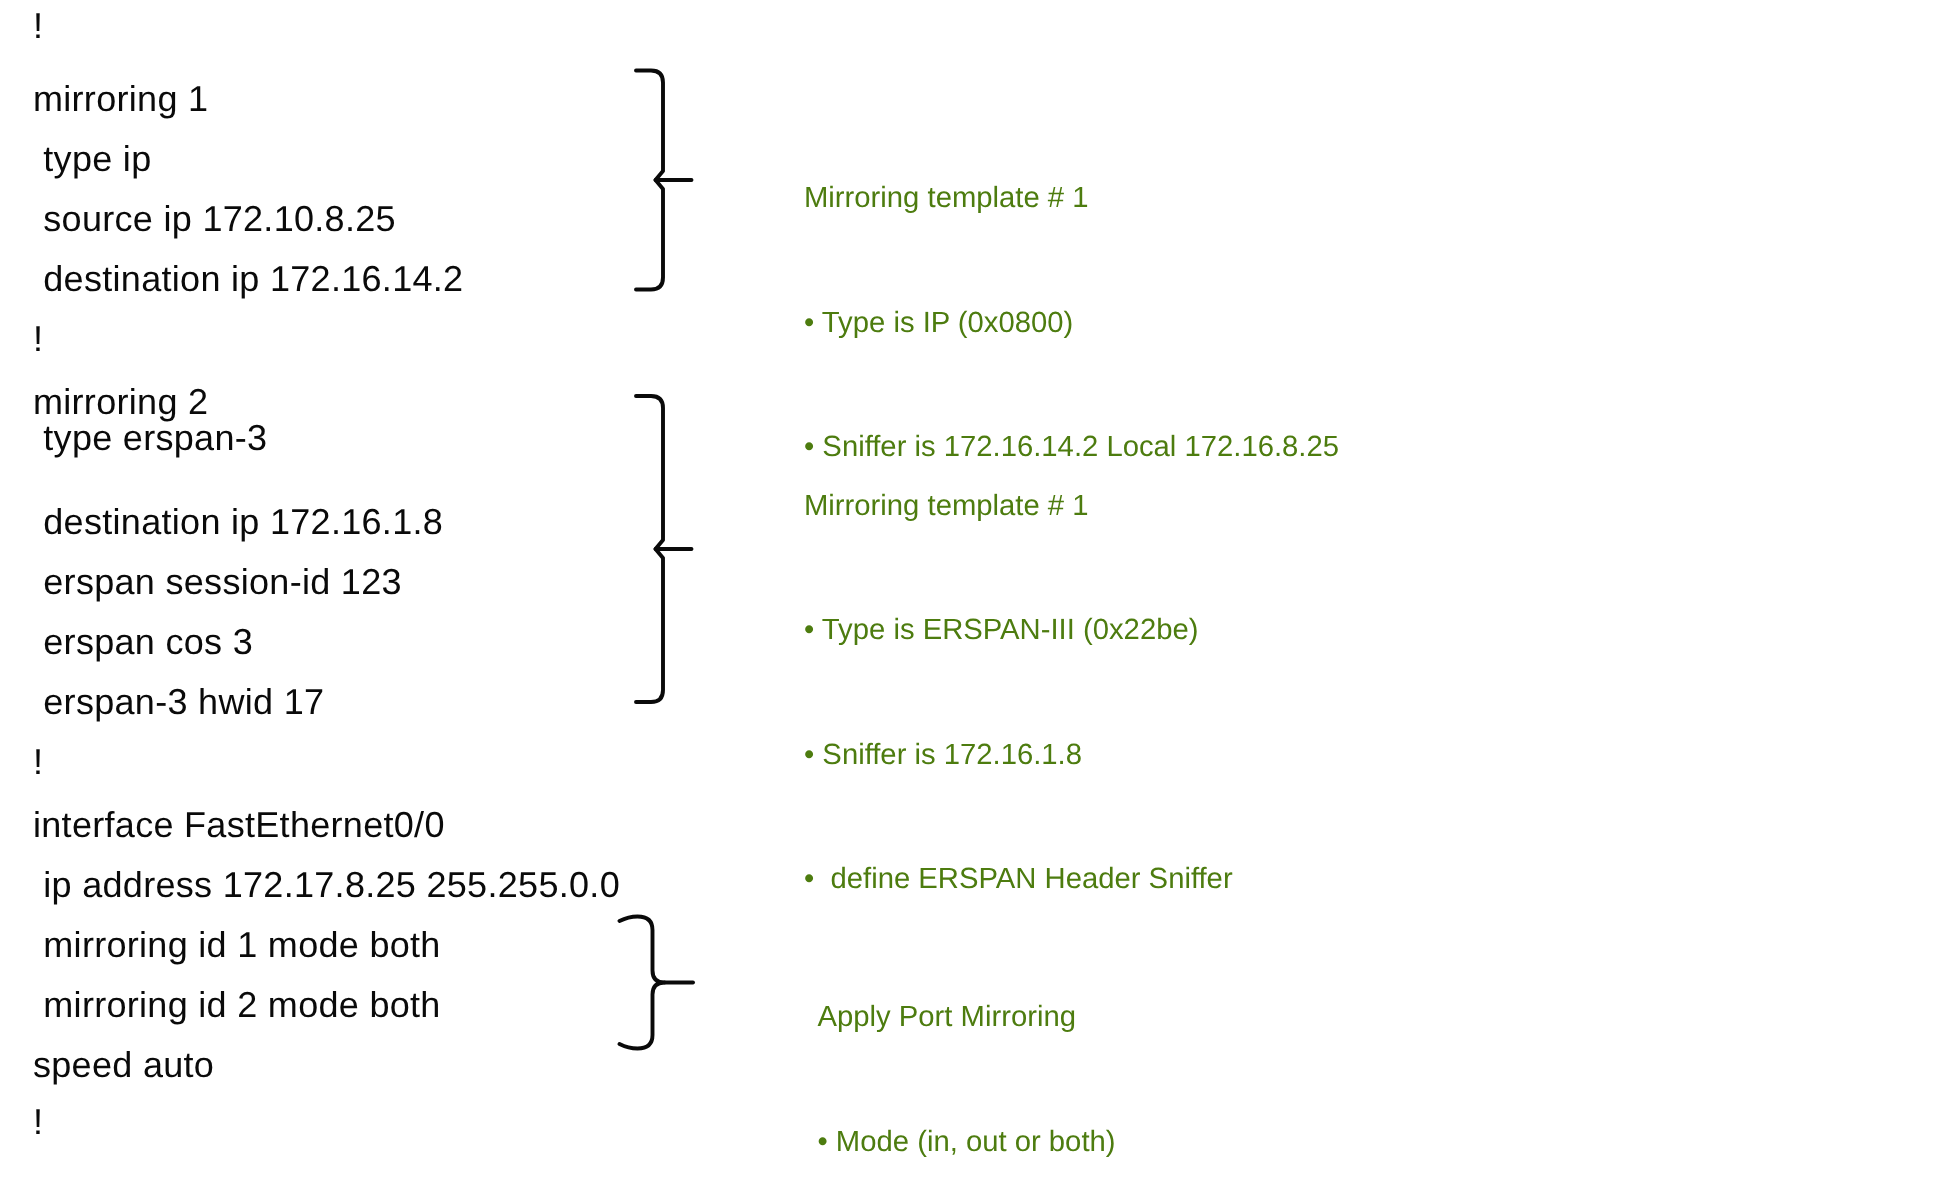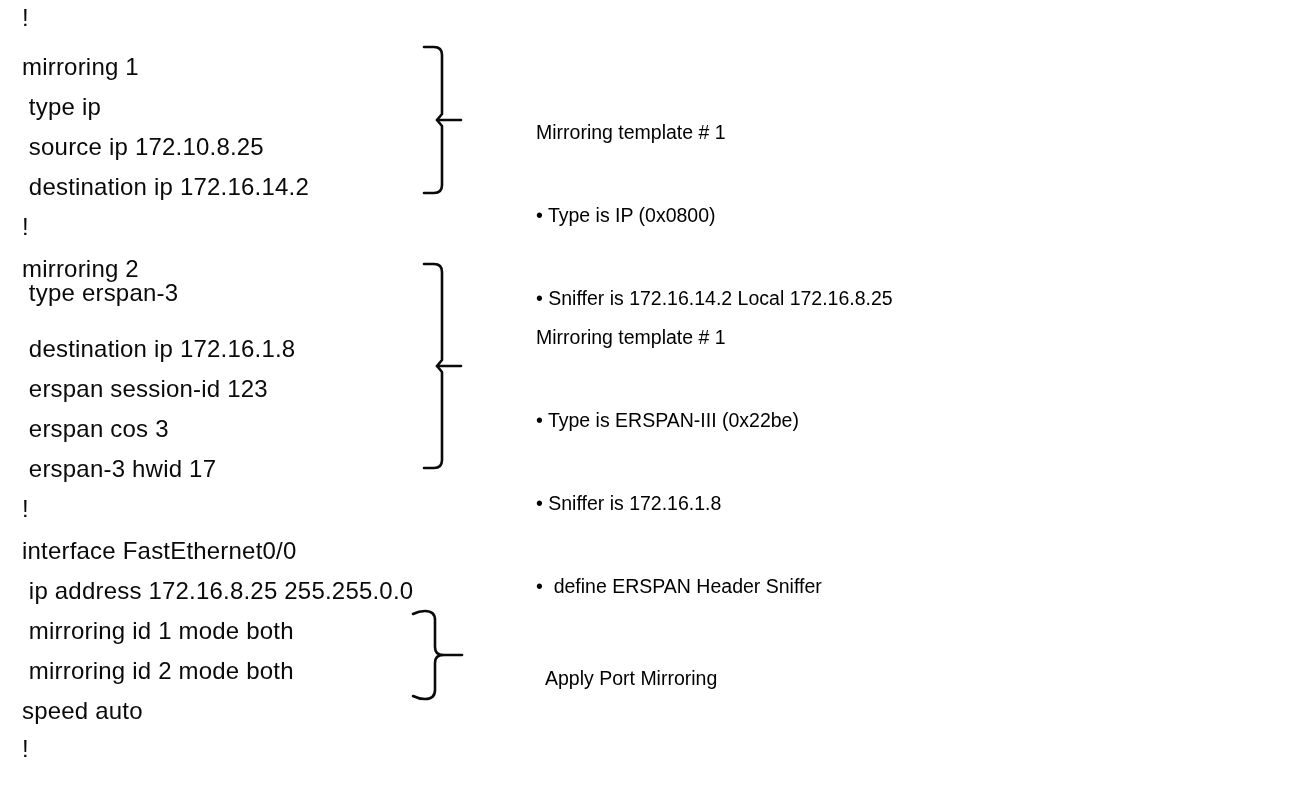--- a/index.html
+++ b/index.html
@@ -26,21 +26,21 @@
     white-space: pre;
     color: #0a0a0a;
     letter-spacing: 0.2px;
   }
   
   .annotation {
     position: absolute;
     font-size: 19.5px;
     line-height: 27.6px;
     white-space: pre;
-    color: #000000;
+    color: #4d7c0f;
   }
   .annotation div { white-space: pre; }
   
   .brace {
     position: absolute;
   }
   .brace svg {
     display: block;
   }
   .brace path {
@@ -64,21 +64,21 @@
     <div class="cfg-line" style="top:187px"> destination ip 172.16.14.2</div>
     <div class="cfg-line" style="top:227px">!</div>
     <div class="cfg-line" style="top:269px">mirroring 2</div>
     <div class="cfg-line" style="top:293px"> type erspan-3</div>
     <div class="cfg-line" style="top:349px"> destination ip 172.16.1.8</div>
     <div class="cfg-line" style="top:389px"> erspan session-id 123</div>
     <div class="cfg-line" style="top:429px"> erspan cos 3</div>
     <div class="cfg-line" style="top:469px"> erspan-3 hwid 17</div>
     <div class="cfg-line" style="top:509px">!</div>
     <div class="cfg-line" style="top:551px">interface FastEthernet0/0</div>
-    <div class="cfg-line" style="top:591px"> ip address 172.16.8.25 255.255.0.0</div>
+    <div class="cfg-line" style="top:591px"> ip address 172.17.8.25 255.255.0.0</div>
     <div class="cfg-line" style="top:631px"> mirroring id 1 mode both</div>
     <div class="cfg-line" style="top:671px"> mirroring id 2 mode both</div>
     <div class="cfg-line" style="top:711px">speed auto</div>
     <div class="cfg-line" style="top:749px">!</div>
   </div>
 
   <div class="brace" style="left:420px; top:43px">
     <svg width="46" height="154" viewBox="0 0 46 154">
       <path d="M4,4 H14 Q22,4 22,12 V71 L17,77 L22,83 V142 Q22,150 14,150 H4"></path>
       <path d="M17,77 H41"></path>
@@ -107,15 +107,16 @@
 
   <div class="annotation" style="left:536px; top:269px">
     <div>Mirroring template # 1</div>
     <div>• Type is ERSPAN-III (0x22be)</div>
     <div>• Sniffer is 172.16.1.8</div>
     <div>•  define ERSPAN Header Sniffer</div>
   </div>
 
   <div class="annotation" style="left:545px; top:610px">
     <div>Apply Port Mirroring</div>
+    <div>• Mode (in, out or both)</div>
   </div>
 
 </div>
 
 </body></html>

